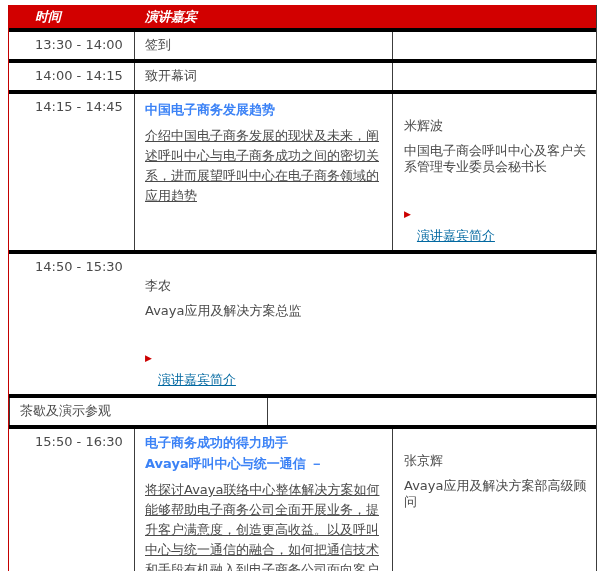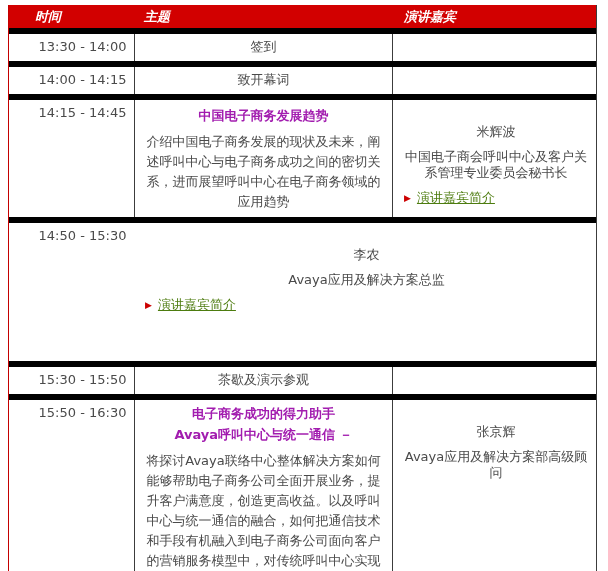--- a/index.html
+++ b/index.html
@@ -17,53 +17,51 @@
   }
   .hdr{
     display:flex;align-items:center;
     background:#d20000;color:#ffffff;
     font-size:13px;font-weight:bold;
     height:23px;
     font-style:italic;
   }
   .row{
     display:flex;align-items:stretch;
-    border-top:6px solid #000000;
+    border-top:4px solid #000000;
     background:#ffffff;
     font-size:13px;color:#4a4a4a;
     box-sizing:border-box;
-    text-align:center;
   }
   .c{box-sizing:border-box;}
   .c-time{width:125px;padding:4px 4px 3px 26px;line-height:18px;}
   .c-topic{
     width:259px;padding:4px 10px 5px 10px;line-height:18px;
     border-left:1px solid #3c3c3c;border-right:1px solid #3c3c3c;
   }
   .c-speaker{flex:1;padding:4px 8px 5px 11px;line-height:18px;}
   .hdr .c-topic,.hdr .c-time,.hdr .c-speaker{border:none;padding-top:0;padding-bottom:0;}
   .h23{min-height:23px}.h24{min-height:24px}.h81{min-height:81px}
   .h144{min-height:144px}.h28{min-height:28px}.h156{min-height:156px}
-  .topic-title{font-weight:bold;color:#a21caf;line-height:19px;margin-top:2px;}
-  .topic-desc{line-height:20px;margin-top:7px;color:#4a4a4a;}
+  .topic-title{font-weight:bold;color:#3b82f6;line-height:19px;margin-top:2px;}
+  .topic-desc{line-height:20px;margin-top:7px;color:#4a4a4a;text-decoration:underline;}
   .spk-name{margin-top:18px;line-height:19px;}
   .spk-title{margin-top:8px;line-height:16px;}
   .spk-link-row{margin-top:8px;display:flex;align-items:center;}
   .arrow{color:#cc0000;font-size:9px;margin-right:6px;line-height:12px;}
-  .spk-link{color:#4d7c0f;text-decoration:underline;cursor:pointer;}
+  .spk-link{color:#0369a1;text-decoration:underline;cursor:pointer;margin-top:44px;}
   .simple-topic{margin-top:1px;}
 </style>
 </head>
 <body>
 
 <div class="agenda">
 
   <div class="hdr">
     <div class="c c-time">时间</div>
-    <div class="c c-topic">主题</div>
     <div class="c c-speaker">演讲嘉宾</div>
   </div>
 
   <div class="row h23">
     <div class="c c-time">13:30 - 14:00</div>
     <div class="c c-topic"><span class="simple-topic">签到</span></div>
     <div class="c c-speaker"></div>
   </div>
 
   <div class="row h24">
@@ -94,21 +92,20 @@
       <div class="spk-name">李农</div>
       <div class="spk-title">Avaya应用及解决方案总监</div>
       <div class="spk-link-row">
         <span class="arrow">▶</span>
         <a class="spk-link">演讲嘉宾简介</a>
       </div>
     </div>
   </div>
 
   <div class="row h28">
-    <div class="c c-time">15:30 - 15:50</div>
     <div class="c c-topic"><span class="simple-topic">茶歇及演示参观</span></div>
     <div class="c c-speaker"></div>
   </div>
 
   <div class="row h156">
     <div class="c c-time">15:50 - 16:30</div>
     <div class="c c-topic">
       <div class="topic-title" style="margin-top:0;">电子商务成功的得力助手</div>
       <div class="topic-title">Avaya呼叫中心与统一通信  －</div>
       <div class="topic-desc">将探讨Avaya联络中心整体解决方案如何能够帮助电子商务公司全面开展业务，提升客户满意度，创造更高收益。以及呼叫中心与统一通信的融合，如何把通信技术和手段有机融入到电子商务公司面向客户的营销服务模型中，对传统呼叫中心实现质的提升，对于电子商务呼叫中心带来了更广阔的前景。</div>

